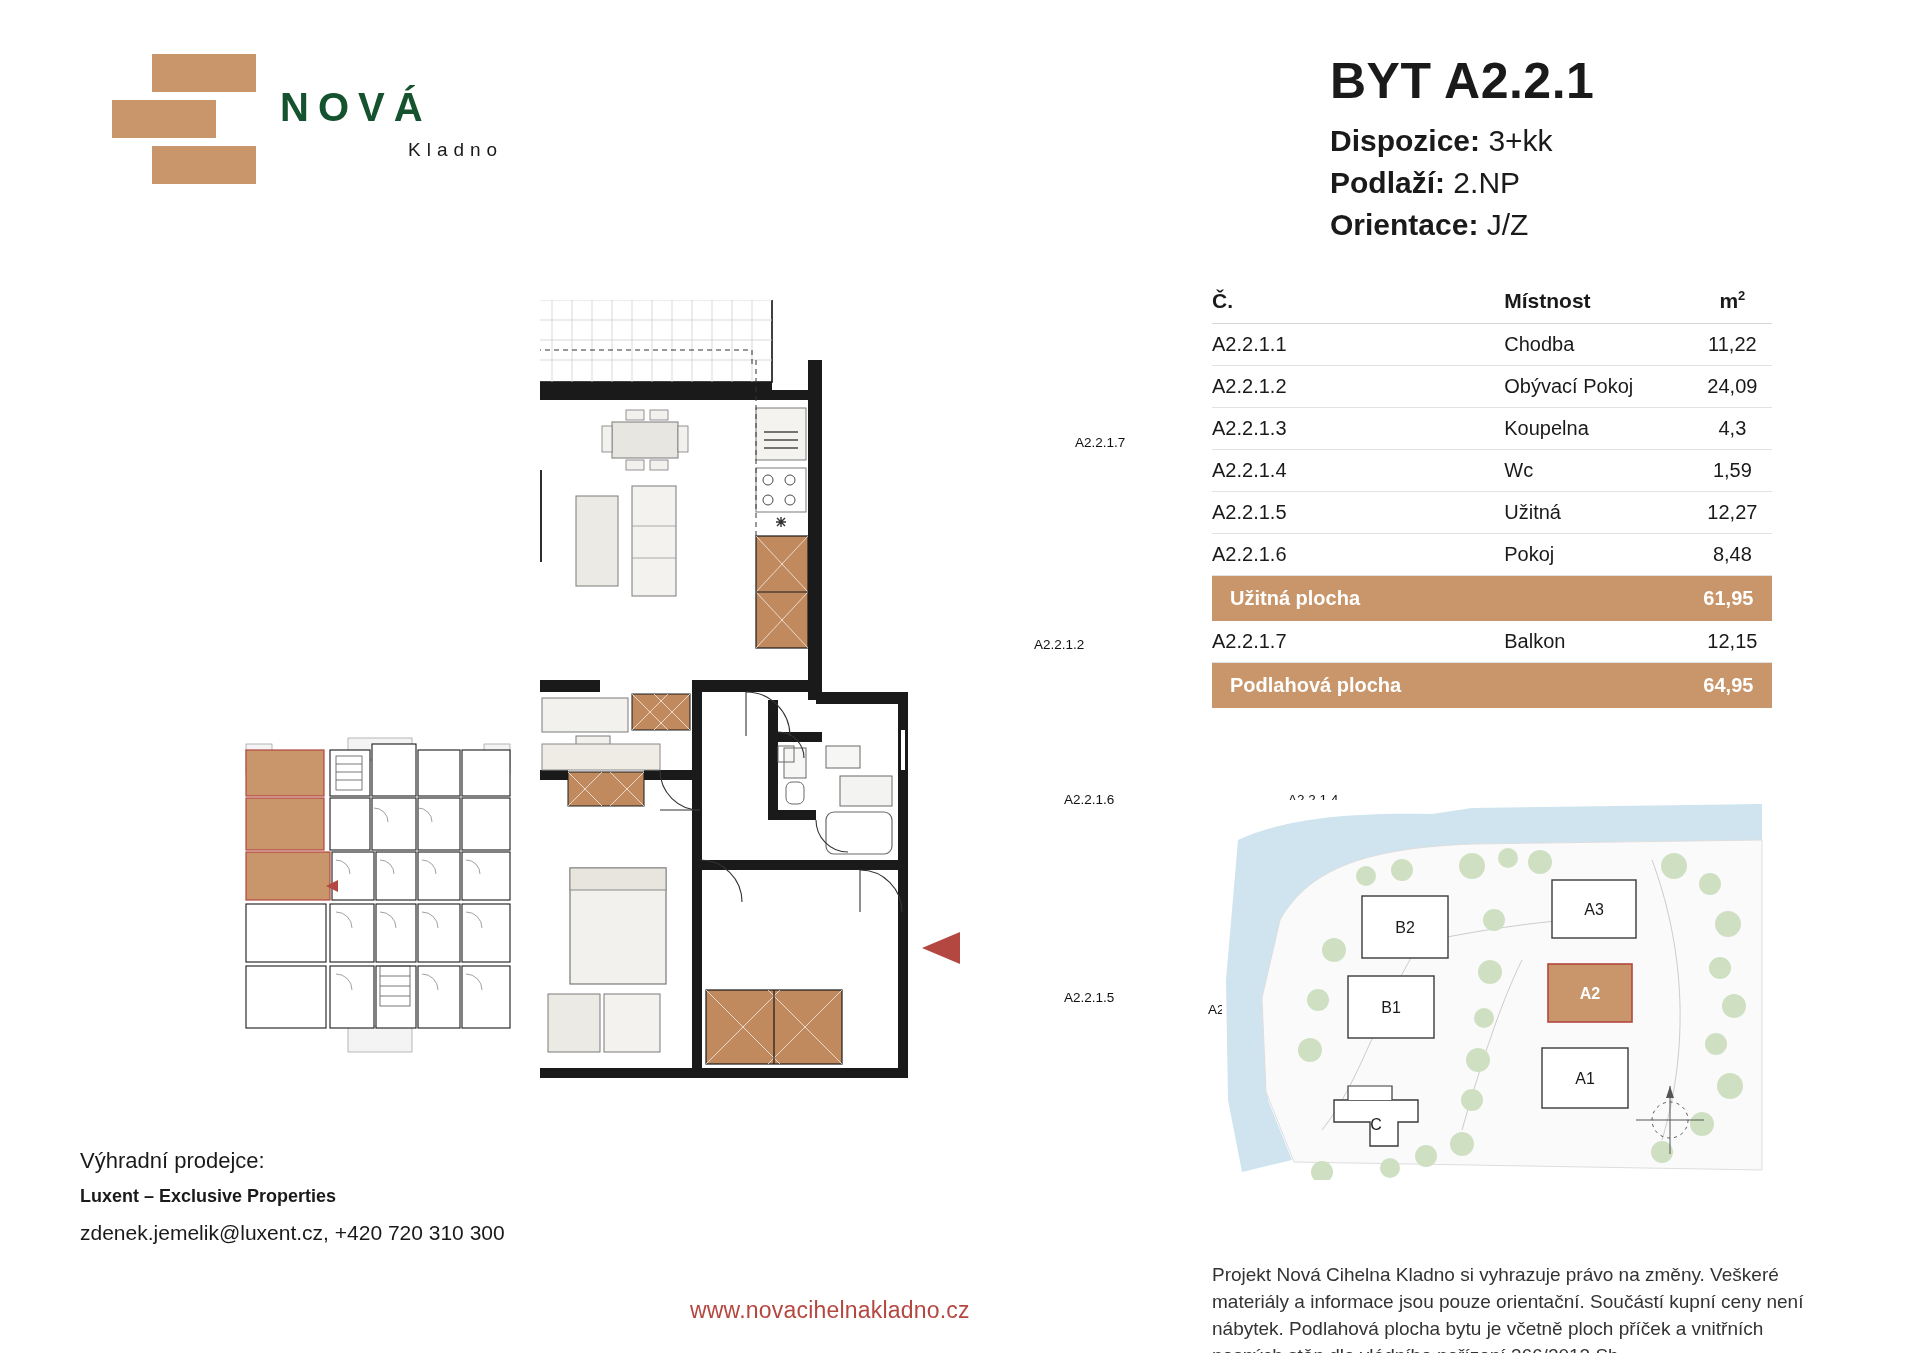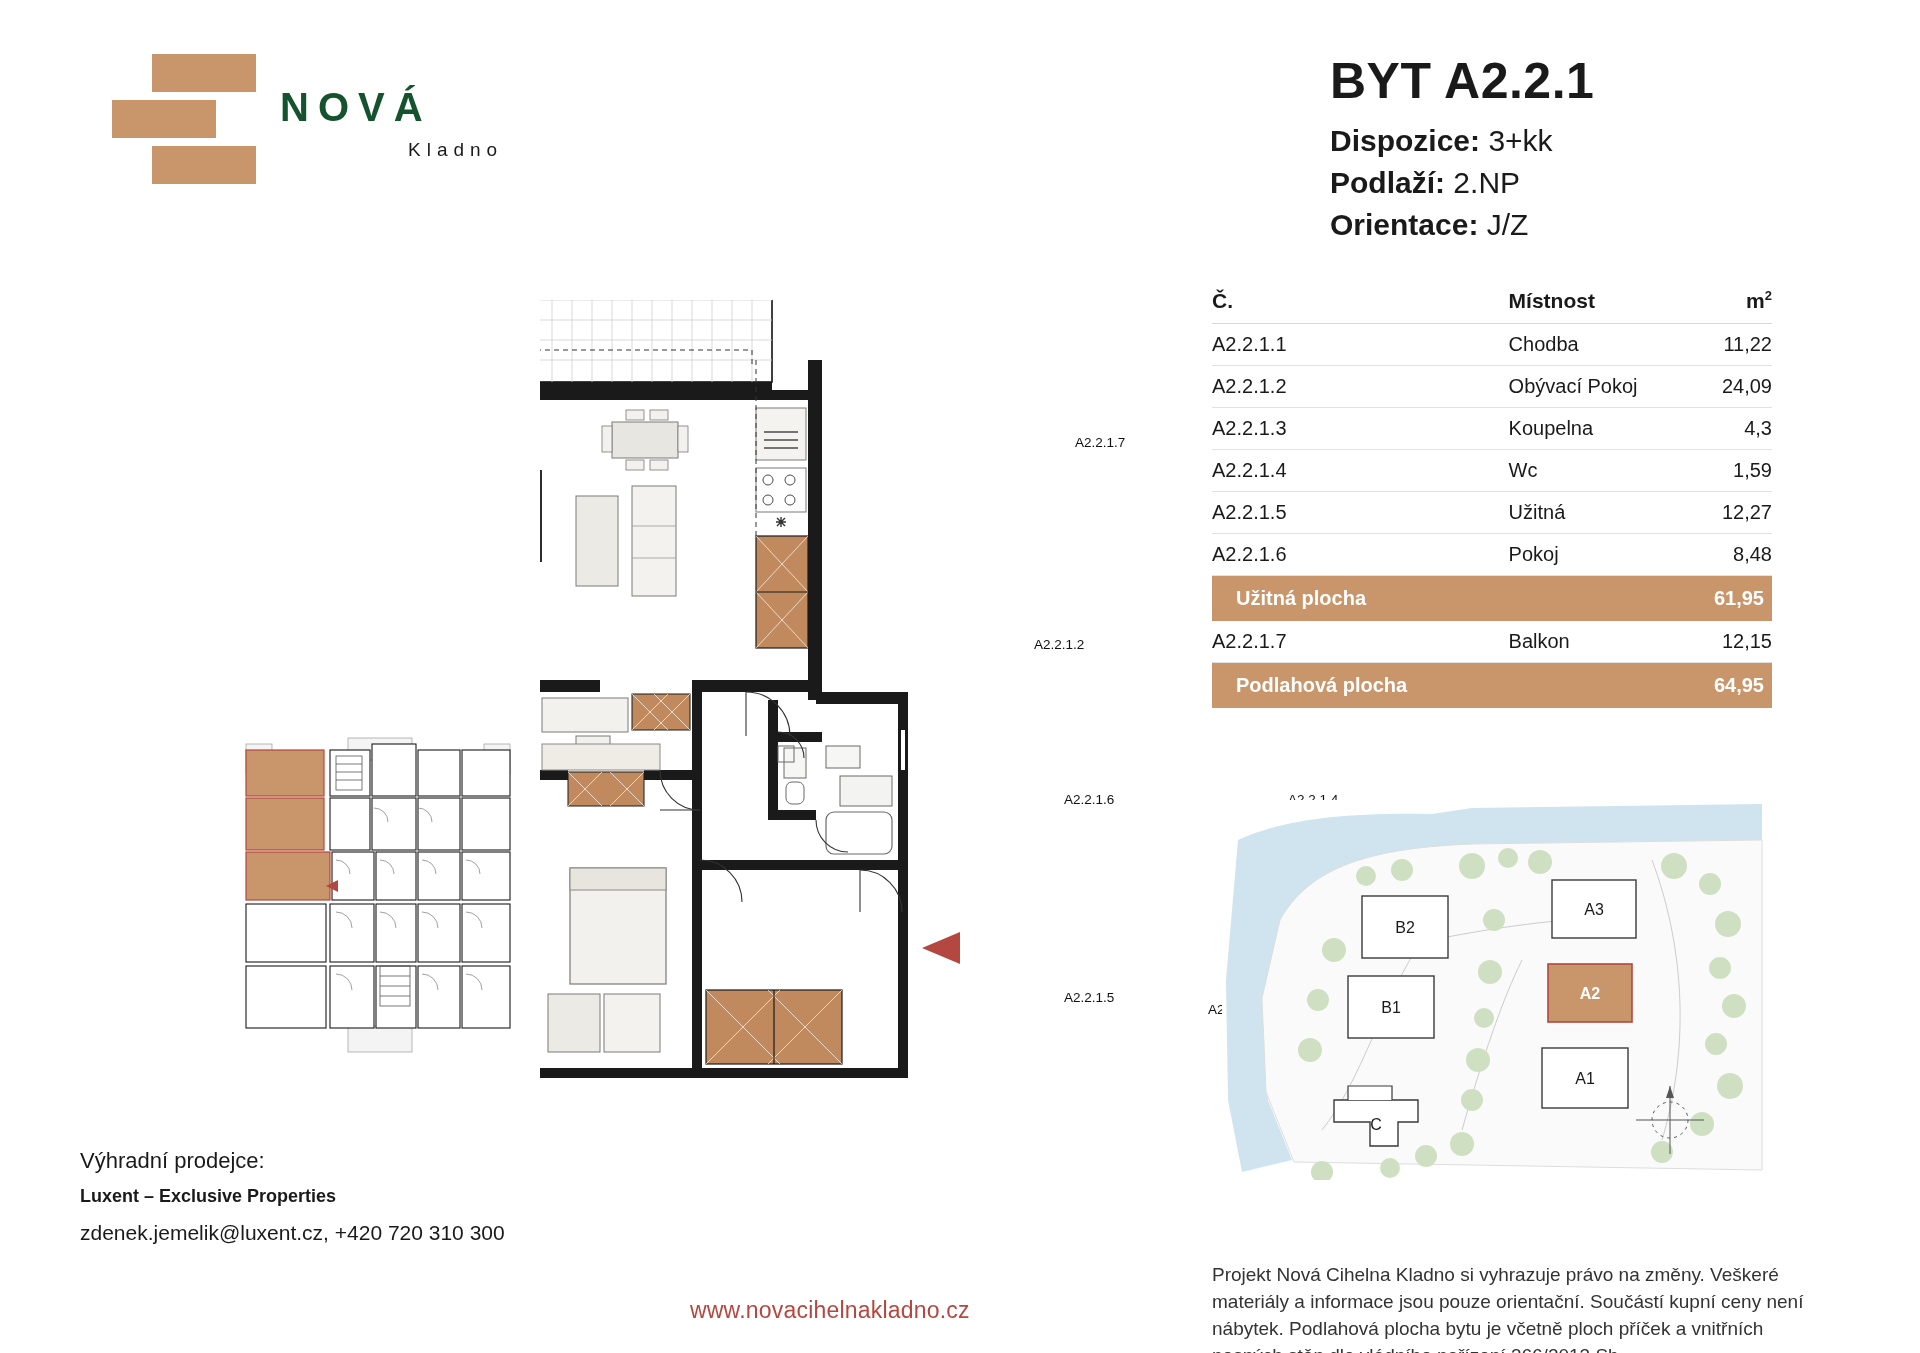--- a/index.html
+++ b/index.html
@@ -48,30 +48,30 @@
   .hdr-row { font-size: 30px; margin: 0 0 8px 0; font-weight: 400; }
   .hdr-row b { font-weight: bold; }
 
   
   .tbl { position: absolute; left: 1212px; top: 288px; width: 560px; }
   .tbl table { border-collapse: collapse; width: 100%; font-size: 20px; }
   .tbl th {
     text-align: left; font-weight: bold; font-size: 21px; padding: 0 0 10px 0;
     border-bottom: 1px solid #d7d7d7;
   }
-  .tbl th.c3, .tbl td.c3 { text-align: right; }
+  .tbl th.c3, .tbl td.c3 { text-align: center; }
   .tbl th.c2, .tbl td.c2 { padding-left: 34px; }
   .tbl td {
     padding: 9px 0; border-bottom: 1px solid #e2e2e2; font-size: 20px; color: #1a1a1a;
   }
   .tbl tr.sum td {
     background: #c8966a; color: #ffffff; font-weight: bold; border-bottom: none;
     padding: 11px 0;
   }
-  .tbl tr.sum td.c1 { padding-left: 24px; }
+  .tbl tr.sum td.c1 { padding-left: 18px; }
   .tbl tr.sum td.c3 { padding-right: 8px; }
   .sup { font-size: 13px; vertical-align: super; }
 
   
   .foot { position: absolute; left: 80px; top: 1148px; width: 720px; }
   .foot .l1 { font-size: 22px; margin-bottom: 12px; }
   .foot .l2 { font-size: 18px; font-weight: bold; margin-bottom: 14px; }
   .foot .l3 { font-size: 21px; margin-bottom: 16px; }
   .foot .l4 { font-size: 25px; font-weight: bold; color: #b4473f; }
   .weburl {

